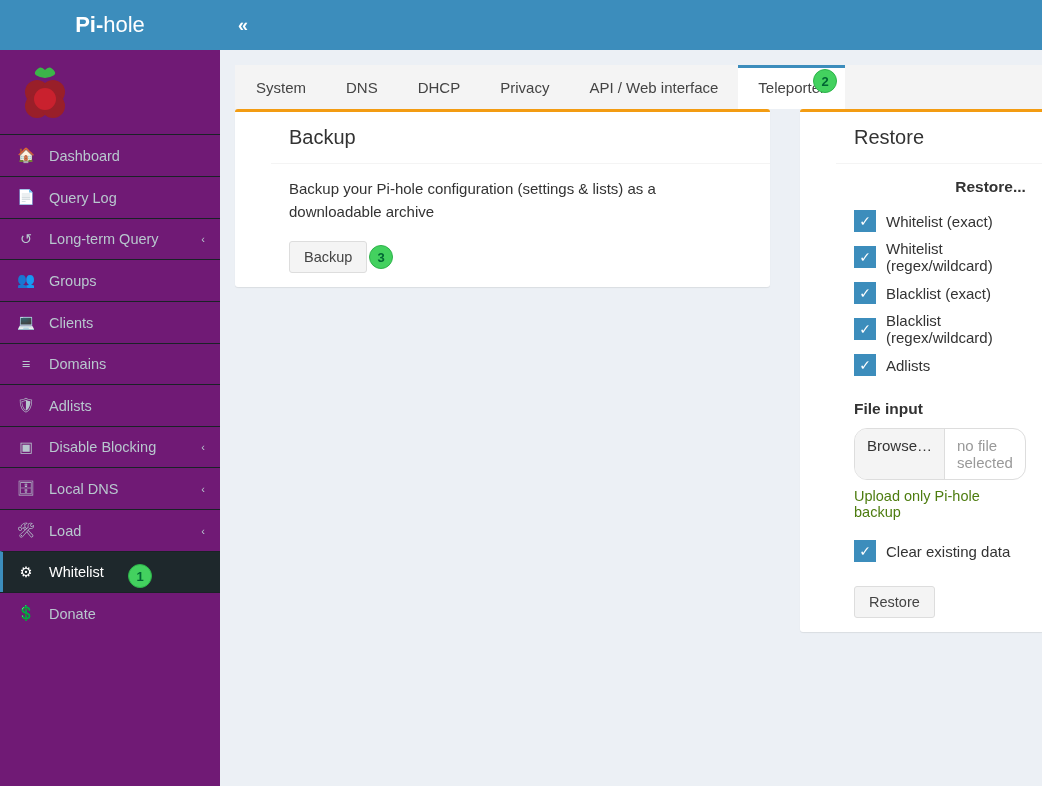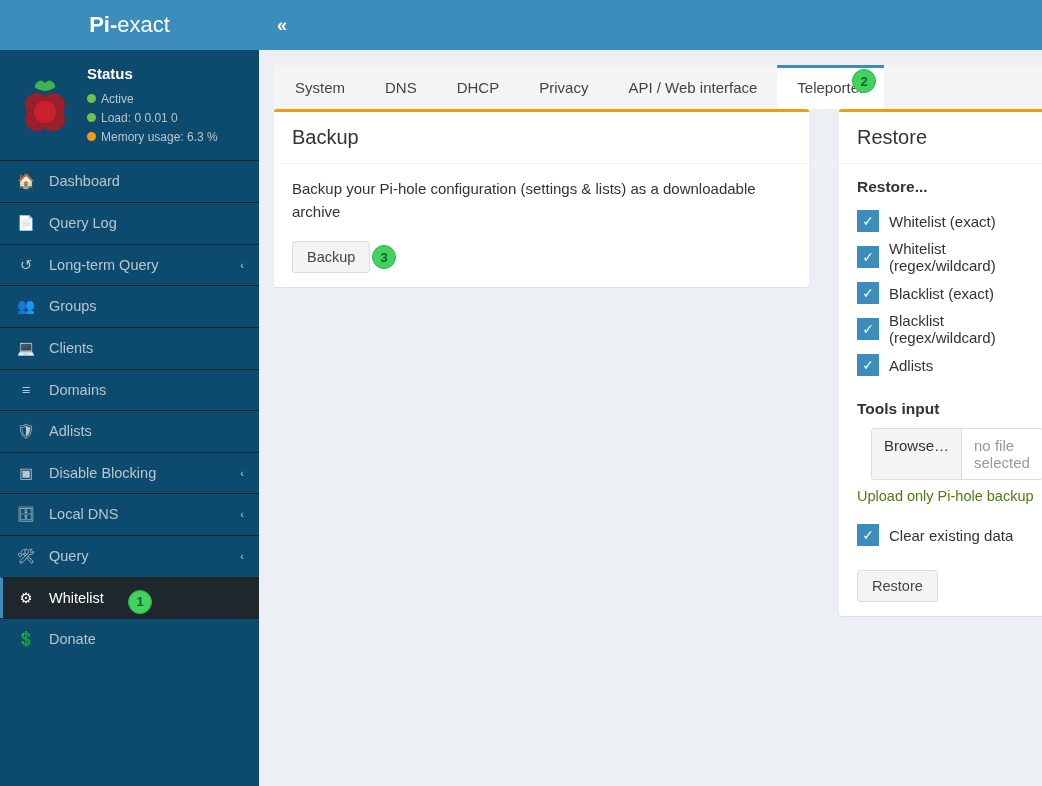--- a/index.html
+++ b/index.html
@@ -1,20 +1,20 @@
 <!DOCTYPE html>
 <html><head>
 <meta charset="utf-8">
 <style>
 * { margin: 0; padding: 0; box-sizing: border-box; }
 body { font-family: -apple-system, "Helvetica Neue", Arial, sans-serif; background: #ecf0f5; width: 1042px; height: 786px; overflow: hidden; color: #333; }
 .wrapper { display: flex; height: 100%; }
 
 
-.sidebar { width: 259px; background: #0c4a6e; color: #b8c7ce; display: flex; flex-direction: column; flex-shrink: 0; }
+.sidebar { width: 220px; background: #701a75; color: #b8c7ce; display: flex; flex-direction: column; flex-shrink: 0; }
 .logo-bar { background: #3c8dbc; height: 50px; display: flex; align-items: center; justify-content: center; font-size: 22px; color: #fff; }
 .logo-bold { font-weight: 700; }
 .logo-thin { font-weight: 300; }
 .status-panel { padding: 12px 15px; display: flex; align-items: center; }
 .status-panel .berry { width: 60px; height: 60px; margin-right: 12px; flex-shrink:0; }
 .status-text { font-size: 12px; line-height: 1.6; }
 .status-title { color: #fff; font-size: 15px; font-weight: 600; margin-bottom: 4px; }
 .dot { display:inline-block; width: 9px; height: 9px; border-radius: 50%; background:#70c24a; margin-right: 5px; }
 .dot.mem { background:#f39c12; }
 .nav { list-style: none; }
@@ -28,63 +28,57 @@
 .main { flex: 1; display: flex; flex-direction: column; }
 .topbar { background: #3c8dbc; height: 50px; display:flex; align-items:center; padding: 0 18px; }
 .topbar .collapse { color:#fff; font-size:18px; font-weight:bold; cursor:pointer; }
 
 
 .content { padding: 15px 0 15px 15px; overflow:hidden; }
 .tabs { background:#f4f4f4; display:flex; border:1px solid #f4f4f4; border-bottom:none; position:relative; }
 .tab { padding: 13px 20px; font-size: 15px; color:#444; cursor:pointer; }
 .tab.active { background:#fff; color:#444; border-top: 3px solid #3c8dbc; margin-top:-1px; padding-top: 11px; }
 .tabrow { display:flex; gap:30px; align-items:flex-start; }
-.card { background:#fff; border-top: 3px solid #f39c12; border-radius:3px; box-shadow: 0 1px 1px rgba(0,0,0,0.08); }
+.card { background:#fff; border-top: 3px solid #f39c12; border-radius:3px; box-shadow: 0 1px 1px rgba(0,0,0,0.08); padding-left: 36px; }
 .card-h { padding: 14px 18px; font-size: 20px; color:#333; border-bottom:1px solid #f4f4f4; }
 .card-b { padding: 14px 18px; font-size: 15px; color:#333; }
 .card-desc { margin-bottom: 18px; line-height:1.5; }
 .btn { display:inline-block; background:#f4f4f4; border:1px solid #ddd; color:#444; font-size:14.5px; padding: 7px 14px; border-radius:3px; cursor:pointer; }
 
 .left-card { flex: 0 0 535px; }
 .right-card { flex: 1; min-width: 200px; }
-.restore-title { font-weight:700; font-size:15.5px; margin-bottom:14px; }
+.restore-title { font-weight:700; font-size:15.5px; margin-bottom:14px;text-align:right; }
 .chk { display:flex; align-items:center; margin-bottom:8px; font-size:15px; }
 .chk .box { width:22px; height:22px; background:#3c8dbc; margin-right:10px; display:flex; align-items:center; justify-content:center; color:#fff; font-size:14px; flex-shrink:0; }
 .file-label { font-weight:700; font-size:15.5px; margin: 24px 0 10px; }
-.file-row { display:flex; border:1px solid #ddd; border-radius:3px; overflow:hidden; max-width:300px;margin-left:14px; }
+.file-row { display:flex; border:1px solid #ddd; border-radius:13px; overflow:hidden; max-width:300px; }
 .browse { background:#f4f4f4; border-right:1px solid #ddd; padding:8px 12px; font-size:15px; }
 .nofile { padding:8px 12px; color:#999; font-size:15px; }
 .hint { font-size:14.5px; margin-top:8px; color:#4d7c0f; }
 .ann { position:absolute; width:24px; height:24px; border-radius:50%; background:#43d15f; color:#063; font-weight:700; font-size:13px; display:flex; align-items:center; justify-content:center; border:1px solid #2db34a; z-index:10; }
 .tabwrap { position:relative; }
 </style>
 </head>
 <body>
 
 <div class="wrapper">
   <aside class="sidebar">
     <div class="logo-bar">
       <span class="logo-bold">Pi-</span>
-        <span class="logo-thin">exact</span>
+        <span class="logo-thin">hole</span>
     </div>
     <div class="status-panel">
       <svg class="berry" viewBox="0 0 60 60">
         <path d="M20 10 Q25 2 30 8 Q35 2 40 10 Q42 14 30 16 Q18 14 20 10 Z" fill="#3cb54a"></path>
         <circle cx="22" cy="30" r="12" fill="#991f29"></circle>
         <circle cx="38" cy="30" r="12" fill="#991f29"></circle>
         <circle cx="22" cy="44" r="12" fill="#991f29"></circle>
         <circle cx="38" cy="44" r="12" fill="#991f29"></circle>
         <circle cx="30" cy="37" r="11" fill="#c9212e"></circle>
       </svg>
-      <div class="status-text">
-        <div class="status-title">Status</div>
-        <div><span class="dot"></span><span>Active</span></div>
-        <div><span class="dot"></span><span>Load:</span> <span>0  0.01  0</span></div>
-        <div><span class="dot mem"></span><span>Memory usage:</span> <span>6.3 %</span></div>
-      </div>
     </div>
     <ul class="nav">
       <li class="sep">
           <i class="ic">🏠</i>
           <span>Dashboard</span>
         </li>
       <li class="sep">
           <i class="ic">📄</i>
           <span>Query Log</span>
         </li>
@@ -114,21 +108,21 @@
           <span>Disable Blocking</span>
           <span class="chev">‹</span>
         </li>
       <li class="sep">
           <i class="ic">🗄</i>
           <span>Local DNS</span>
           <span class="chev">‹</span>
         </li>
       <li class="sep">
           <i class="ic">🛠</i>
-          <span>Query</span>
+          <span>Load</span>
           <span class="chev">‹</span>
         </li>
       <li class="sep active" style="position:relative;">
           <i class="ic">⚙</i>
           <span>Whitelist</span>
         <span class="ann" style="left:125px; top:12px;">1</span>
       </li>
       <li class="sep">
           <i class="ic">💲</i>
           <span>Donate</span>
@@ -181,21 +175,21 @@
                   <span>Blacklist (exact)</span>
                 </div>
               <div class="chk">
                   <span class="box">✓</span>
                   <span>Blacklist (regex/wildcard)</span>
                 </div>
               <div class="chk">
                   <span class="box">✓</span>
                   <span>Adlists</span>
                 </div>
-              <div class="file-label">Tools input</div>
+              <div class="file-label">File input</div>
               <div class="file-row">
                 <div class="browse">Browse…</div>
                 <div class="nofile">no file selected</div>
               </div>
               <div class="hint">Upload only Pi-hole backup</div>
               <div class="chk" style="margin-top:20px;">
                   <span class="box">✓</span>
                   <span>Clear existing data</span>
                 </div>
               <button class="btn" style="margin-top:16px;">Restore</button>

